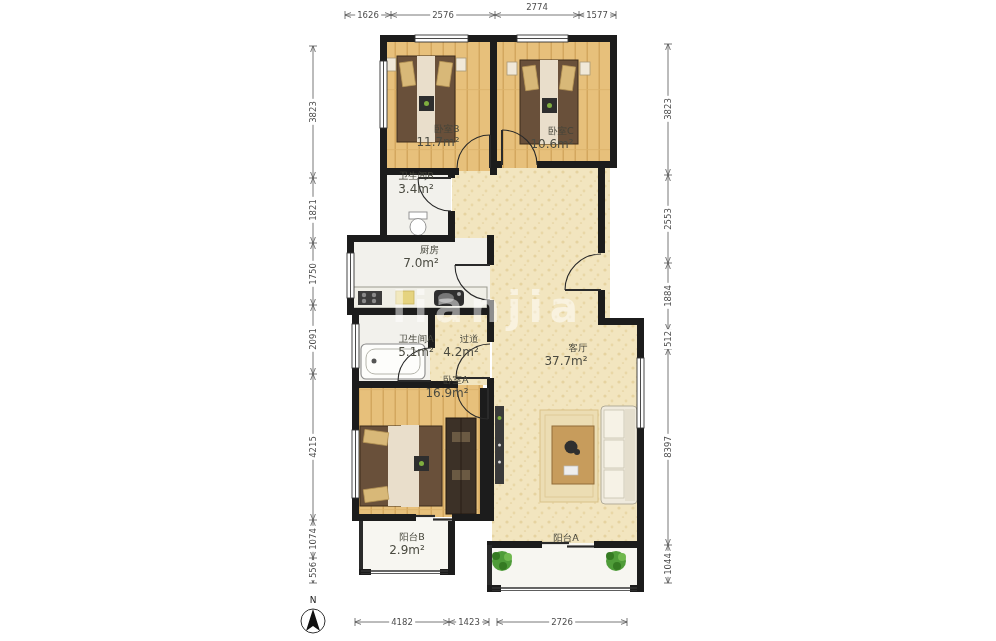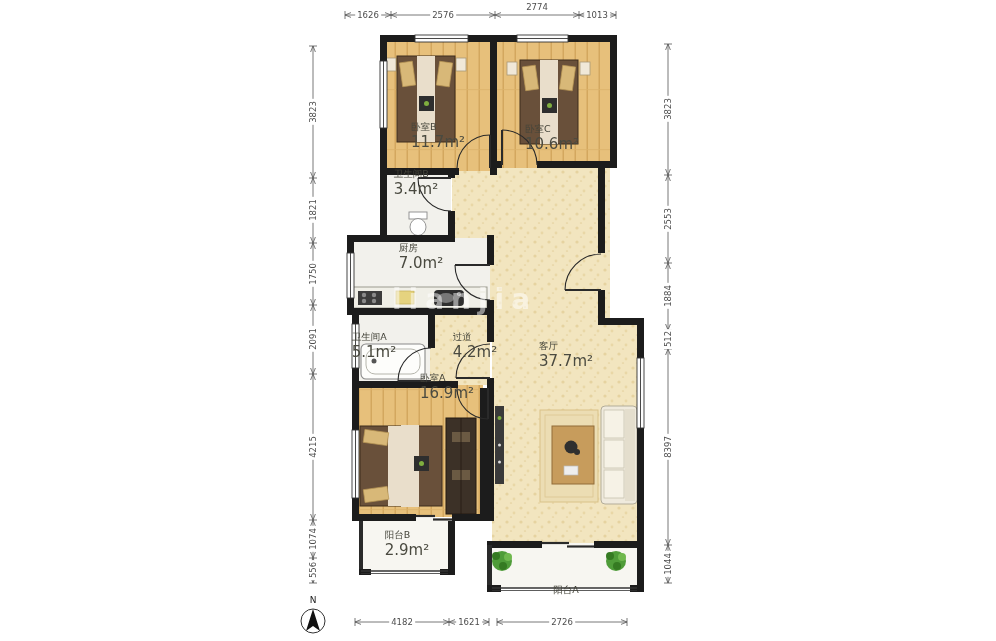--- a/index.html
+++ b/index.html
@@ -1,26 +1,26 @@
 <!DOCTYPE html>
 <html><head>
 <meta charset="utf-8">
 <style>
   html,body{margin:0;padding:0;background:#ffffff;}
   #stage{position:relative;width:996px;height:641px;background:#ffffff;overflow:hidden;
          font-family:"DejaVu Sans",sans-serif;}
   #plan-svg{position:absolute;left:0;top:0;}
-  .room-label{position:absolute;transform:translate(-50%,-50%);text-align:left;
+  .room-label{position:absolute;transform:translate(-50%,-50%);text-align:right;
               font-size:9.5px;color:#44443a;line-height:1.3;white-space:nowrap;z-index:5;}
-  .room-label .rarea{font-size:15px;color:#4a4a40;}
+  .room-label .rarea{font-size:12px;color:#4a4a40;}
   .dim{position:absolute;font-size:8.5px;color:#4c4c4c;background:#ffffff;padding:0 2px;
        transform:translate(-50%,-50%);white-space:nowrap;z-index:6;}
   .dim.v{transform:translate(-50%,-50%) rotate(-90deg);}
   .watermark{position:absolute;left:392px;top:283px;width:260px;z-index:4;
-             font-size:28px;font-weight:bold;letter-spacing:7px;
+             font-size:42px;font-weight:bold;letter-spacing:7px;
              color:rgba(255,255,255,0.5);pointer-events:none;}
   .compass-n{position:absolute;left:313px;top:600px;transform:translate(-50%,-50%);
              font-size:9px;color:#222;z-index:6;}
 </style>
 </head>
 <body>
 
 <div id="stage">
 
 <svg id="plan-svg" width="996" height="641" viewBox="0 0 996 641">
@@ -348,52 +348,52 @@
   <div class="rarea">10.6m²</div>
 </div>
 <div class="room-label" style="left:416px;top:184px">
   <div class="rname">卫生间B</div>
   <div class="rarea">3.4m²</div>
 </div>
 <div class="room-label" style="left:421px;top:258px">
   <div class="rname">厨房</div>
   <div class="rarea">7.0m²</div>
 </div>
-<div class="room-label" style="left:374px;top:347px">
+<div class="room-label" style="left:416px;top:347px">
   <div class="rname">卫生间A</div>
   <div class="rarea">5.1m²</div>
 </div>
-<div class="room-label" style="left:475px;top:347px">
+<div class="room-label" style="left:461px;top:347px">
   <div class="rname">过道</div>
   <div class="rarea">4.2m²</div>
 </div>
 <div class="room-label" style="left:447px;top:388px">
   <div class="rname">卧室A</div>
   <div class="rarea">16.9m²</div>
 </div>
 <div class="room-label" style="left:566px;top:356px">
   <div class="rname">客厅</div>
   <div class="rarea">37.7m²</div>
 </div>
 <div class="room-label" style="left:407px;top:545px">
   <div class="rname">阳台B</div>
   <div class="rarea">2.9m²</div>
 </div>
-<div class="room-label" style="left:566px;top:590px">
+<div class="room-label" style="left:566px;top:538px">
   <div class="rname">阳台A</div>
   <div class="rarea"></div>
 </div>
 
 <span class="dim" style="left:368px;top:15px">1626</span>
 <span class="dim" style="left:443px;top:15px">2576</span>
 <span class="dim" style="left:537px;top:7px">2774</span>
-<span class="dim" style="left:597px;top:15px">1013</span>
+<span class="dim" style="left:597px;top:15px">1577</span>
 
 <span class="dim" style="left:402px;top:622px">4182</span>
-<span class="dim" style="left:469px;top:622px">1621</span>
+<span class="dim" style="left:469px;top:622px">1423</span>
 <span class="dim" style="left:562px;top:622px">2726</span>
 
 <span class="dim v" style="left:313px;top:112px">3823</span>
 <span class="dim v" style="left:313px;top:210px">1821</span>
 <span class="dim v" style="left:313px;top:274px">1750</span>
 <span class="dim v" style="left:313px;top:339px">2091</span>
 <span class="dim v" style="left:313px;top:447px">4215</span>
 <span class="dim v" style="left:313px;top:539px">1074</span>
 <span class="dim v" style="left:313px;top:570px">556</span>
 

